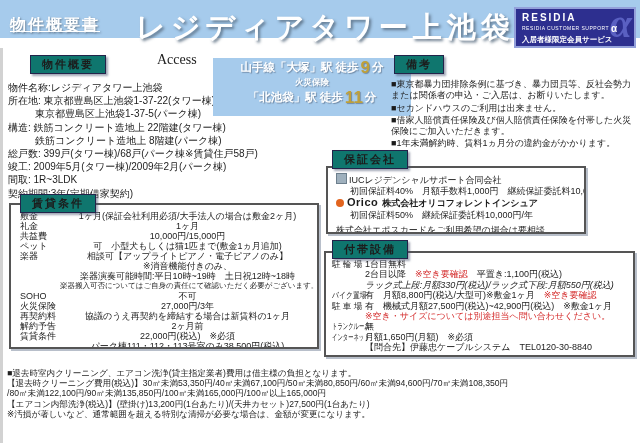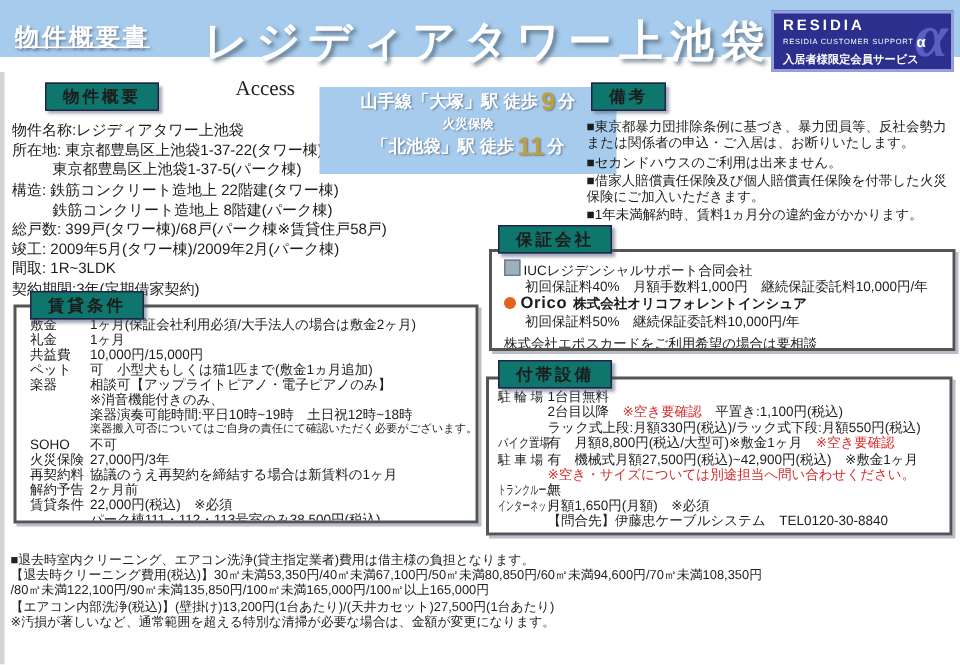--- a/index.html
+++ b/index.html
@@ -43,43 +43,43 @@
               text-shadow:1px 1px 1px rgba(90,110,135,.7);}
   .acc1{font-size:11.5px;font-weight:bold;white-space:nowrap;}
   .acc2{font-size:8.5px;font-weight:bold;margin:-1px 0;}
   .min{font-size:17px;font-weight:bold;color:#bfa03a;padding:0 2px;vertical-align:-2px;}
 
   
   .remarks{left:391px;top:79px;width:247px;font-size:9px;line-height:11.3px;}
   .remarks p{margin:0 0 1px 0;}
 
   
-  .rental-panel{left:9px;top:203px;width:310px;height:146px;}
+  .rental-panel{left:9px;top:203px;width:310px;height:146px;text-align:center;}
   .rental-rows{padding:6px 2px 0 0;font-size:9px;line-height:10px;}
   .r-row{position:relative;padding-left:49px;white-space:nowrap;}
   .r-lab{position:absolute;left:9px;top:0;}
   .r-small{font-size:7.5px;}
 
   
-  .g-panel{left:326px;top:166px;width:311px;height:68px;}
+  .g-panel{left:326px;top:166px;width:260px;height:68px;}
   .g-body{padding:5px 6px 0 8px;font-size:9px;line-height:11.2px;white-space:nowrap;}
   .g-terms{padding-left:14px;}
   .iuc{display:inline-block;width:9px;height:9px;background:#9fb0bd;border:1px solid #6d7f8d;
        vertical-align:-1px;margin-right:2px;}
   .orico-dot{display:inline-block;width:8px;height:8px;border-radius:50%;background:#e2641e;
              vertical-align:-1px;margin-right:3px;}
   .orico-brand{font-weight:bold;font-size:11px;letter-spacing:.5px;margin-right:4px;}
   .g-bold{font-weight:bold;}
   .g-note{margin-top:4px;}
 
   
   .f-panel{left:324px;top:251px;width:311px;height:106px;}
   .f-body{padding:6px 2px 0 0;font-size:9px;line-height:10.4px;}
   .f-row{position:relative;padding-left:39px;white-space:nowrap;}
-  .f-row.rack{}
+  .f-row.rack{font-style:italic;}
   .f-lab{position:absolute;left:6px;top:0;font-size:8.5px;display:inline-block;
          transform-origin:0 50%;}
   .f-lab.mid{transform:scaleX(.8);}
   .f-lab.narrow{transform:scaleX(.62);}
   .red{color:#d42a2a;}
 
   
   .footnotes{left:7px;top:368px;width:630px;font-size:8.6px;line-height:10.2px;color:#222;}
   .footnotes p{margin:0;white-space:nowrap;}
 </style>

